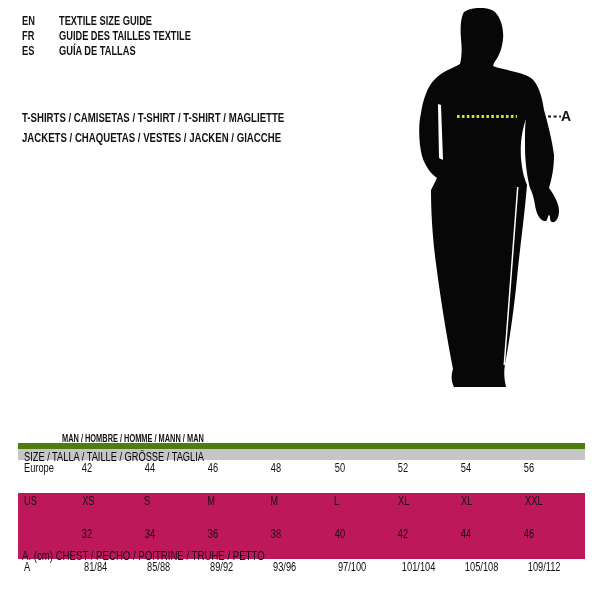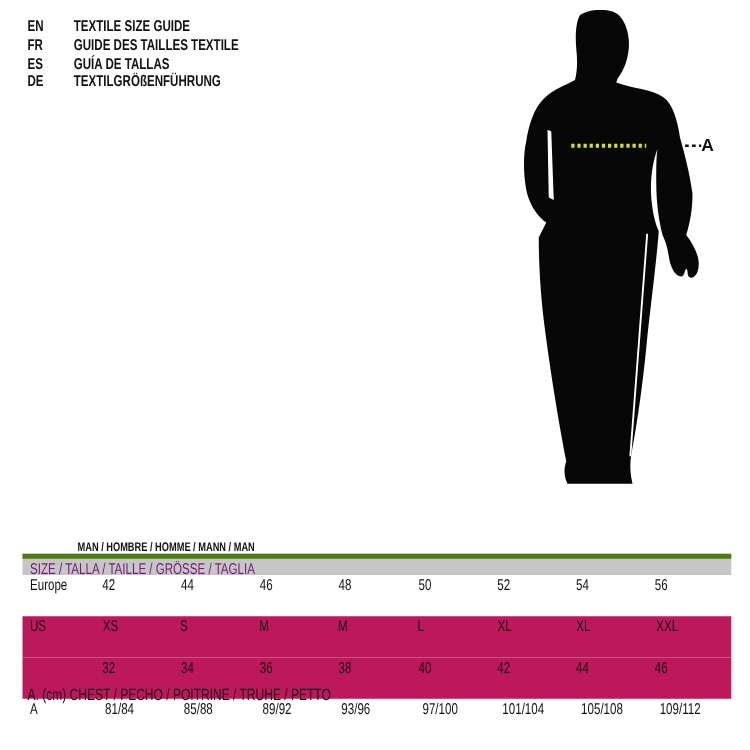--- a/index.html
+++ b/index.html
@@ -16,22 +16,22 @@
   .lang-row .code{width:37px;}
 
   .cat-block{position:absolute;left:22px;top:108px;font-weight:bold;font-size:13px;line-height:20px;}
 
   .fig-svg{position:absolute;left:418px;top:8px;}
   .measure-a{position:absolute;left:561px;top:108px;font-weight:bold;font-size:14px;}
 
   .section-title{position:absolute;left:22px;top:433px;font-weight:bold;font-size:10px;margin-left:40px;}
 
   .size-table{position:absolute;left:18px;top:443px;width:567px;font-size:12.5px;}
-  .thead{height:17px;line-height:17px;background:#c6c6c6;border-top:4px solid #4d7c0f;
-         padding-left:6px;box-sizing:border-box;color:#701a75;}
+  .thead{height:17px;line-height:17px;background:#c6c6c6;border-top:6px solid #4d7c0f;
+         padding-left:6px;box-sizing:border-box;color:#000000;}
   .trow{display:flex;height:33px;line-height:17px;}
   .trow.stripe{background:#be185d;}
   .rlabel{width:62px;padding-left:6px;box-sizing:border-box;flex:none;}
   .cell{flex:1;text-align:left;}
 
   .footnote{position:absolute;left:22px;top:548px;font-weight:normal;font-size:13px;}
 </style>
 </head>
 <body>
 
@@ -43,27 +43,25 @@
       <span class="cx">TEXTILE SIZE GUIDE</span>
     </div>
     <div class="lang-row">
       <span class="code"><span class="cx">FR</span></span>
       <span class="cx">GUIDE DES TAILLES TEXTILE</span>
     </div>
     <div class="lang-row">
       <span class="code"><span class="cx">ES</span></span>
       <span class="cx">GUÍA DE TALLAS</span>
     </div>
-    <div class="lang-row">
-      <span class="code"><span class="cx">DE</span></span>
-      <span class="cx">TEXTILGRÖßENFÜHRUNG</span>
-    </div>
   </div>
 
   <div class="cat-block">
+    <div><span class="cx">T-SHIRTS / CAMISETAS / T-SHIRT / T-SHIRT / MAGLIETTE</span></div>
+    <div><span class="cx">JACKETS / CHAQUETAS / VESTES / JACKEN / GIACCHE</span></div>
   </div>
 
   <svg class="fig-svg" width="150" height="385" viewBox="0 0 150 385">
     <path fill="#070707" d="
       M 46 4
       C 53 -1 70 -2 77 4
       C 83 10 86 21 85 31
       C 84 41 81 48 76 55
       L 75 58
       C 88 63 103 63 113 70

